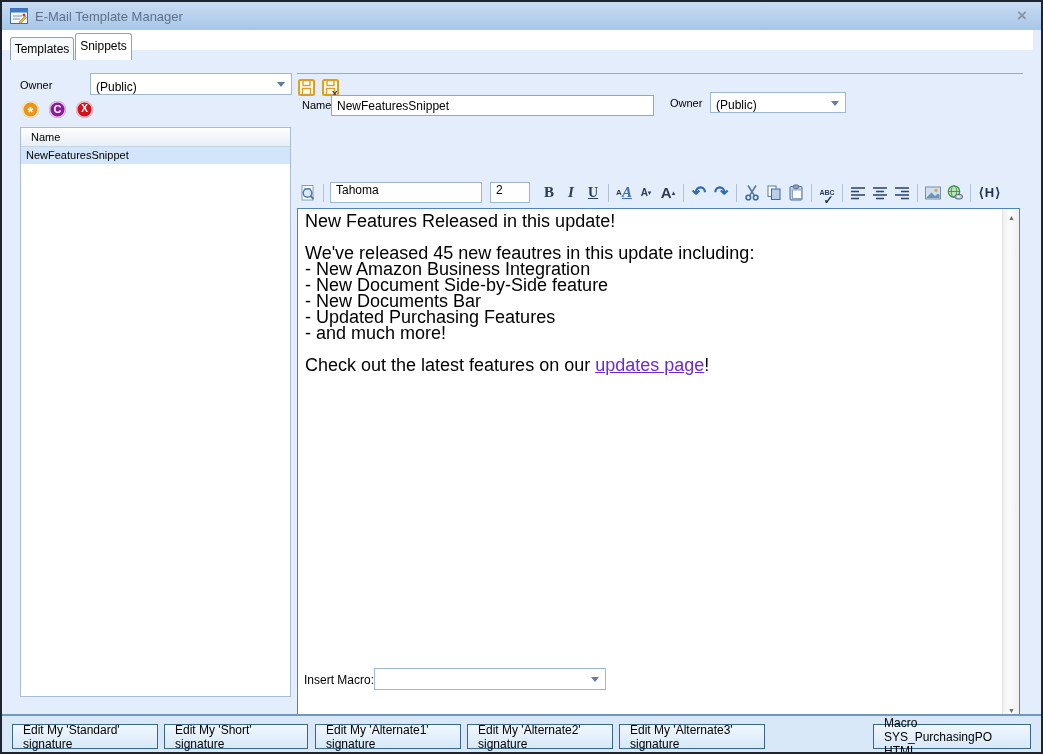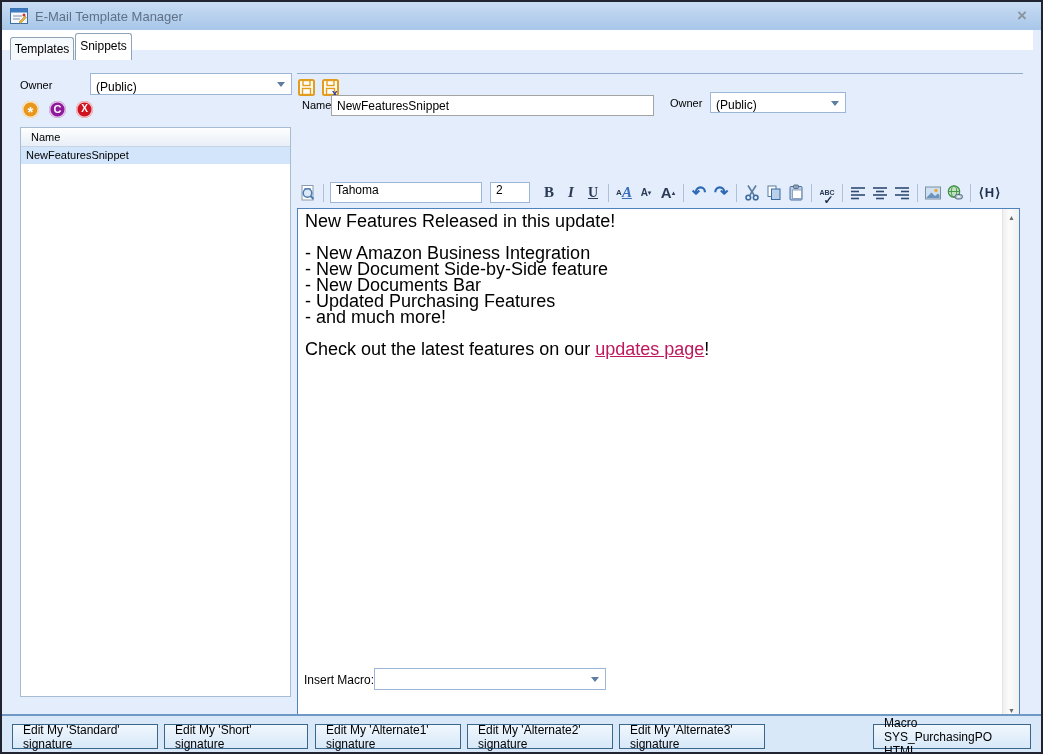--- a/index.html
+++ b/index.html
@@ -92,21 +92,21 @@
   .spell-wrap { position:relative; font-size:7px; font-weight:bold; color:#2b3a55; }
   .spell-wrap .chk { position:absolute; left:4px; top:4px; font-size:12px; color:#1f2f4d; }
   .html-g { font-size:13px; font-weight:bold; color:#1f2f4d; letter-spacing:1px; }
   
   .editor {
     position:absolute; left:295px; top:148px; width:723px; height:512px;
     background:#fff; border:1px solid #4f81bd;
   }
   .ed-text { position:absolute; left:0; top:0; right:17px; bottom:0; padding:4px 0 0 7px; font-size:18px; color:#000; overflow:hidden; }
   .edl { min-height:16px; line-height:16px; white-space:pre-wrap; }
-  .ed-link { color:#be185d; text-decoration:underline; }
+  .ed-link { color:#6d28d9; text-decoration:underline; }
   .scrollbar {
     position:absolute; right:0; top:0; width:17px; bottom:0;
     background:linear-gradient(90deg,#f0f0f0,#fbfbfb 40%,#f0f0f0); border-left:1px solid #e3e3e3;
   }
   .sb-arrow { position:absolute; left:0; width:17px; height:17px; display:flex; align-items:center; justify-content:center; font-size:7px; color:#6d6d6d; }
   
   .footerline { position:absolute; left:0; right:0; top:712px; height:2px; background:#6f98c4; }
   .footer { position:absolute; left:0; right:0; top:714px; height:38px; background:#d9e8f8; }
   .fbtn {
     position:absolute; top:8px; height:25px; background:linear-gradient(#f0f7fe,#d7e8f8);
@@ -307,20 +307,21 @@
         </svg>
       </div>
       <div class="tsep"></div>
       <div class="tbtn html-g" style="min-width:30px;">⟨H⟩</div>
     </div>
 
     <div class="editor">
       <div class="ed-text">
         <div class="edl">New Features Released in this update!</div>
         <div class="edl"></div>
+        <div class="edl">We've released 45 new feautres in this update including:</div>
         <div class="edl">- New Amazon Business Integration</div>
         <div class="edl">- New Document Side-by-Side feature</div>
         <div class="edl">- New Documents Bar</div>
         <div class="edl">- Updated Purchasing Features</div>
         <div class="edl">- and much more!</div>
         <div class="edl"></div>
         <div class="edl"><span>Check out the latest features on our </span><span class="ed-link">updates page</span><span>!</span></div>
       </div>
       <div class="scrollbar">
         <span class="sb-arrow" style="top:0;">▲</span>

